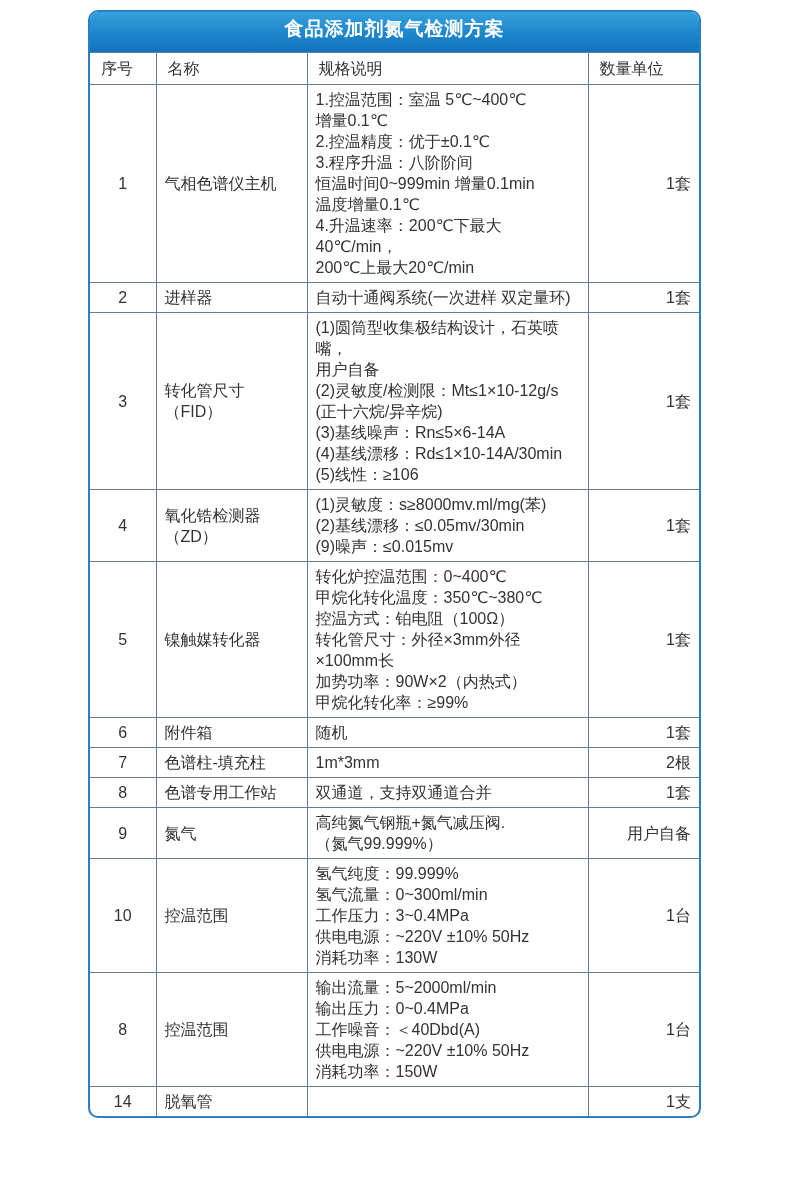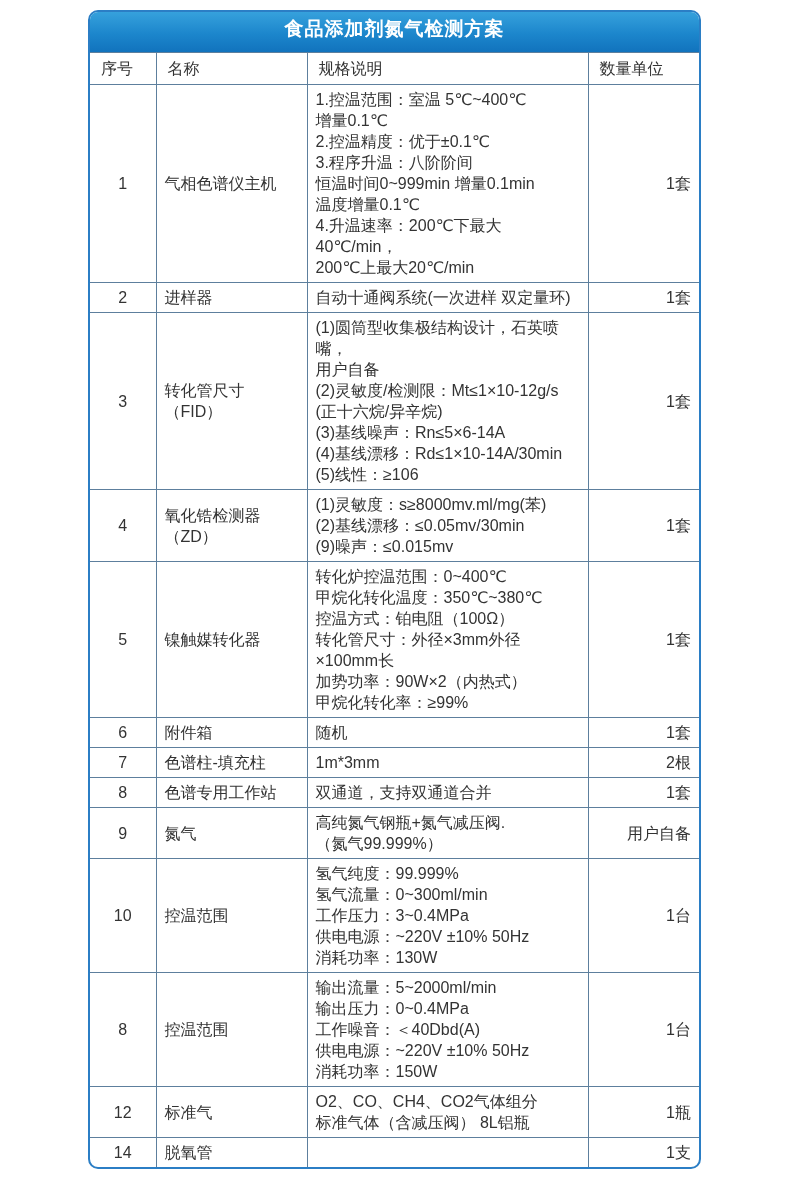--- a/index.html
+++ b/index.html
@@ -195,29 +195,20 @@
           <td class="c-spec">
             <div class="spec-line">输出流量：5~2000ml/min</div>
             <div class="spec-line">输出压力：0~0.4MPa</div>
             <div class="spec-line">工作噪音：＜40Dbd(A)</div>
             <div class="spec-line">供电电源：~220V ±10% 50Hz</div>
             <div class="spec-line">消耗功率：150W</div>
           </td>
           <td class="c-qty">1台</td>
         </tr>
         <tr>
-          <td class="c-no">12</td>
-          <td class="c-name">标准气</td>
-          <td class="c-spec">
-            <div class="spec-line">O2、CO、CH4、CO2气体组分</div>
-            <div class="spec-line">标准气体（含减压阀） 8L铝瓶</div>
-          </td>
-          <td class="c-qty">1瓶</td>
-        </tr>
-        <tr>
           <td class="c-no">14</td>
           <td class="c-name">脱氧管</td>
           <td class="c-spec">
             <div class="spec-line"></div>
           </td>
           <td class="c-qty">1支</td>
         </tr>
       </tbody>
   </table>
 </div>

